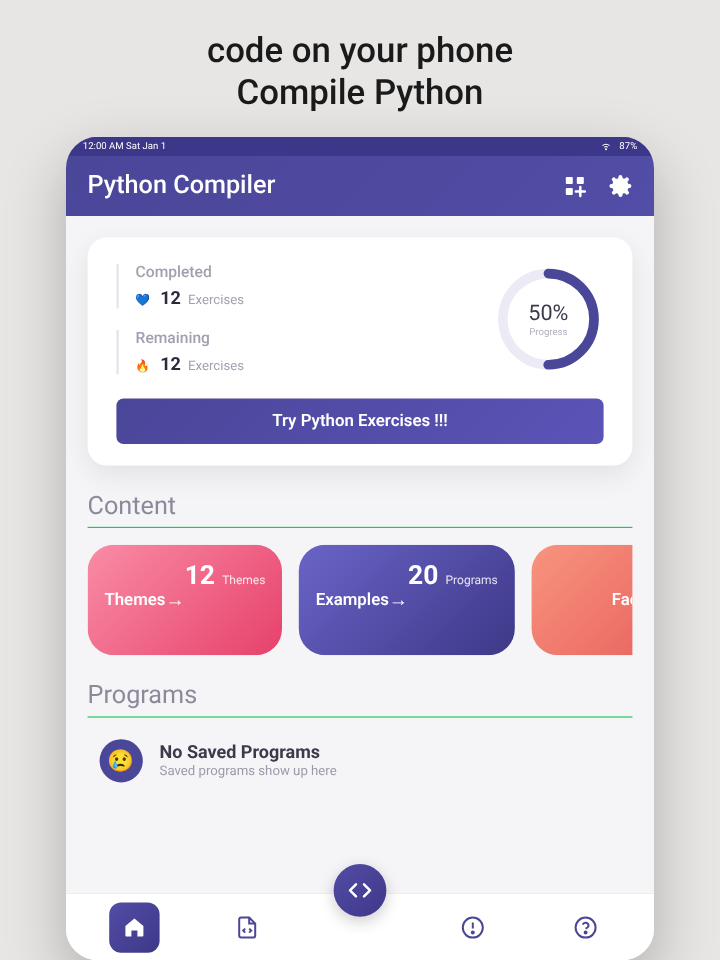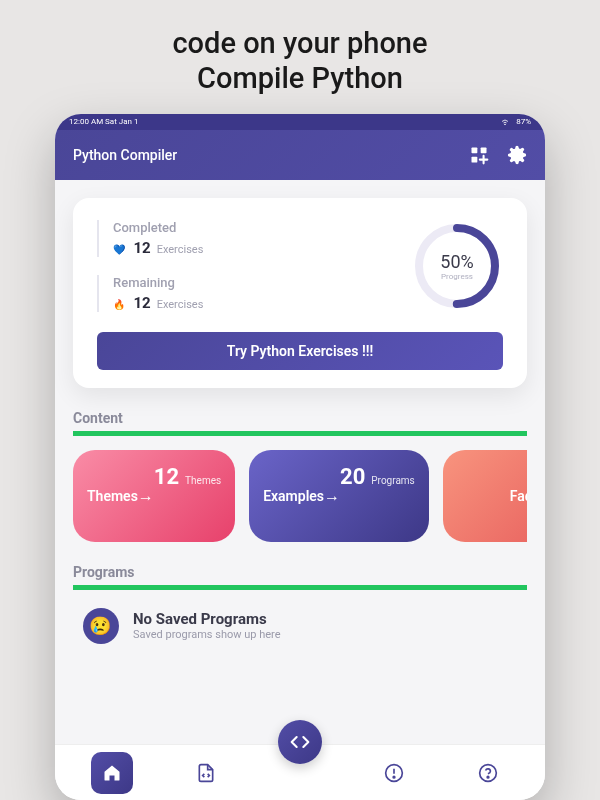--- a/index.html
+++ b/index.html
@@ -2,40 +2,40 @@
 <html><head>
 <meta charset="utf-8">
 <style>
 * { margin: 0; padding: 0; box-sizing: border-box; font-family: -apple-system, BlinkMacSystemFont, "Segoe UI", Roboto, sans-serif; }
 body { background: #e8e6e5; width: 600px; height: 800px; overflow: hidden; display: flex; flex-direction: column; align-items: center; }
 .promo-title { text-align: center; font-size: 29px; font-weight: 500; color: #1a1a1a; margin-top: 26px; line-height: 1.2; }
 .device-frame { width: 490px; height: 796px; background: #fff; border-radius: 26px; margin-top: 18px; box-shadow: 0 20px 50px rgba(0,0,0,0.25); overflow: hidden; position: relative; }
 .statusbar { height: 16px; background: #3c3789; color: #fff; display: flex; justify-content: space-between; align-items: center; padding: 0 14px; font-size: 8px; }
 .statusbar .right { display: flex; gap: 6px; align-items: center; }
 .app-header { height: 50px; background: linear-gradient(135deg, #4a4698 0%, #524da6 100%); color: #fff; display: flex; align-items: center; justify-content: space-between; padding: 0 18px; }
-.app-header .title { font-size: 14px; font-weight: 500; }
+.app-header .title { font-size: 21px; font-weight: 500; }
 .app-header .header-actions { display: flex; gap: 18px; align-items: center; }
 .app-body { background: #f5f5f7; height: calc(100% - 66px - 56px); overflow: hidden; padding: 18px 18px 0 18px; }
 .stats-card { background: #fff; border-radius: 16px; box-shadow: 0 8px 24px rgba(0,0,0,0.08); padding: 22px 24px 18px 24px; }
 .stats-row { display: flex; justify-content: space-between; align-items: center; }
 .stats-left { display: flex; flex-direction: column; gap: 18px; }
 .stat-block { border-left: 2px solid #e5e5ee; padding-left: 14px; }
 .stat-label { font-size: 13px; color: #a0a0b0; font-weight: 500; margin-bottom: 4px; }
 .stat-value-row { display: flex; align-items: baseline; gap: 6px; }
 .stat-icon { font-size: 10px; margin-right: 2px; }
 .stat-number { font-size: 15px; font-weight: 700; color: #2a2a3a; }
 .stat-unit { font-size: 11px; color: #a0a0b0; }
 .progress-ring { position: relative; width: 92px; height: 92px; }
 .progress-ring svg { transform: rotate(-90deg); }
 .progress-ring .center-text { position: absolute; inset: 0; display: flex; flex-direction: column; align-items: center; justify-content: center; }
 .progress-ring .percent { font-size: 18px; font-weight: 400; color: #3a3a4a; }
 .progress-ring .plabel { font-size: 8px; color: #b0b0c0; }
 .cta-btn { margin-top: 20px; width: 100%; height: 38px; background: linear-gradient(135deg, #4a4698, #5a54b8); color: #fff; border: none; border-radius: 6px; font-size: 14px; font-weight: 600; cursor: pointer; }
 .section { margin-top: 22px; }
-.section-title { font-size: 14px; color: #8a8a9a; font-weight: 700; border-bottom: 5px solid #22c55e; padding-bottom: 5px; margin-bottom: 14px; }
+.section-title { font-size: 21px; color: #8a8a9a; font-weight: 400; border-bottom: 1px solid #22c55e; padding-bottom: 5px; margin-bottom: 14px; }
 .cards-row { display: flex; gap: 14px; overflow: hidden; }
 .content-card { flex: 0 0 152px; height: 92px; border-radius: 22px; padding: 14px 14px; color: #fff; display: flex; flex-direction: row; justify-content: flex-end; }
 .content-card.pink { background: linear-gradient(135deg, #f98ca6, #e7416b); }
 .content-card.purple { background: linear-gradient(135deg, #6a64c8, #3d3887); }
 .content-card.coral { background: linear-gradient(135deg, #f8947e, #e65a5a); }
 .card-top { display: flex; justify-content: space-between; align-items: center; }
 .card-title { font-size: 14px; font-weight: 600; }
 .card-arrow { font-size: 16px; }
 .card-bottom { display: flex; align-items: baseline; gap: 6px; }
 .card-num { font-size: 22px; font-weight: 700; }

